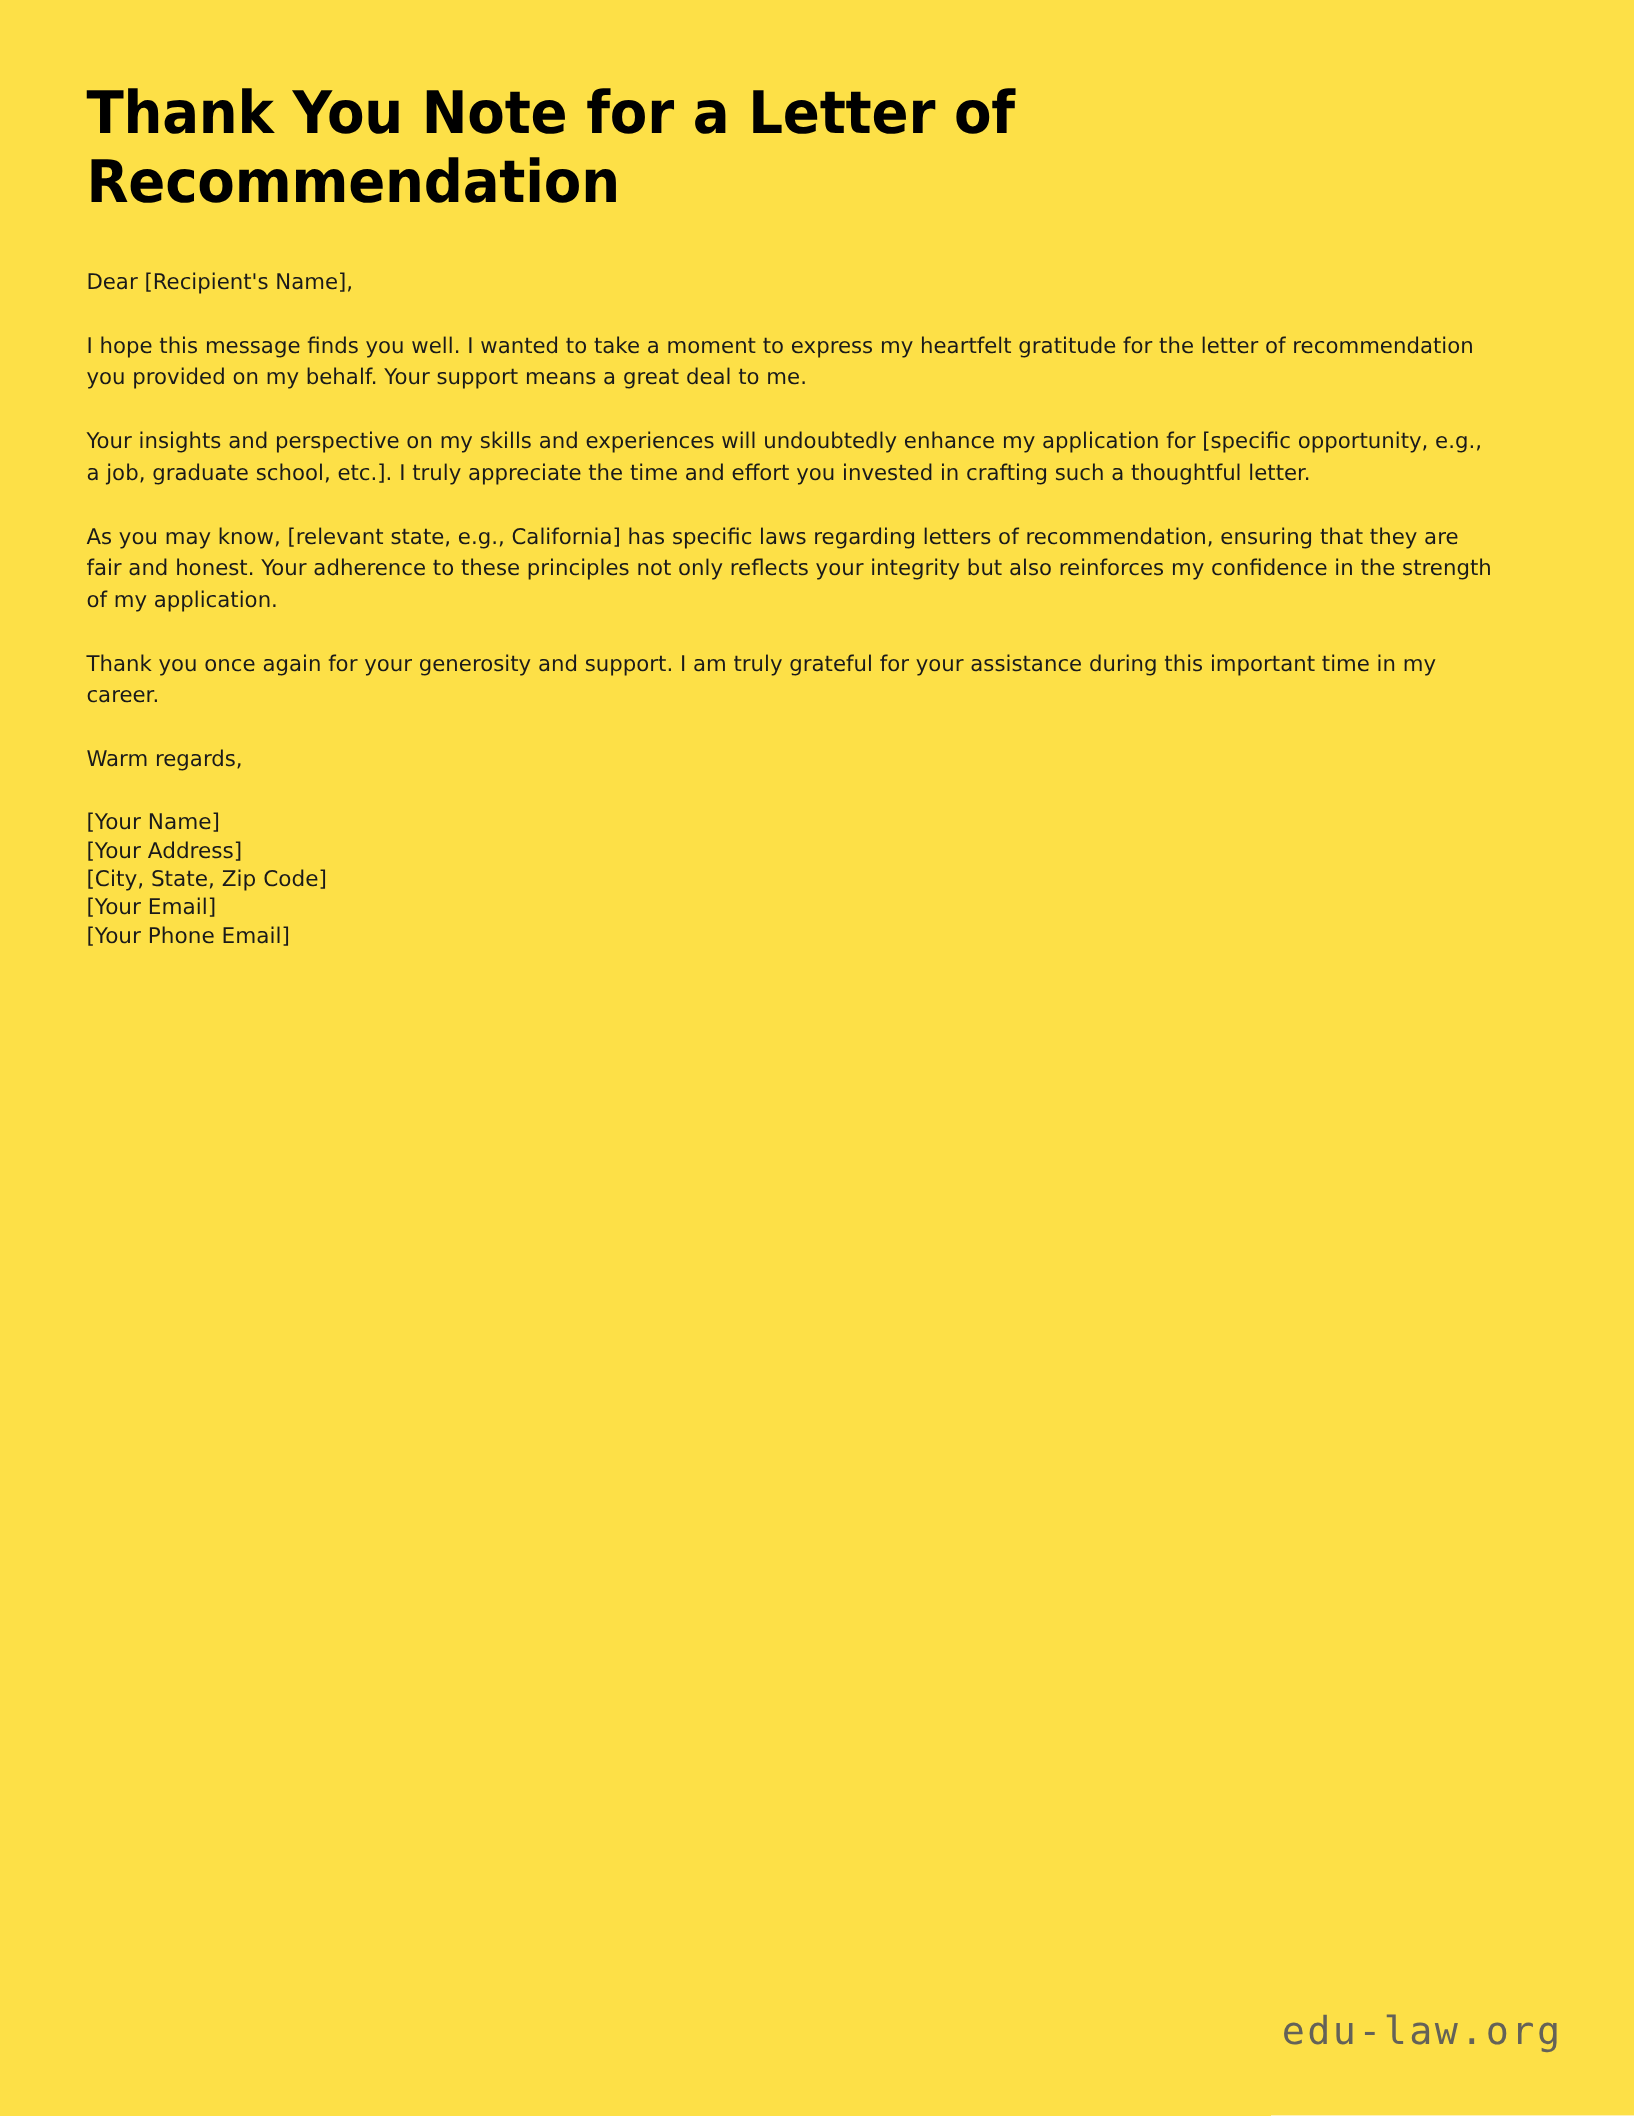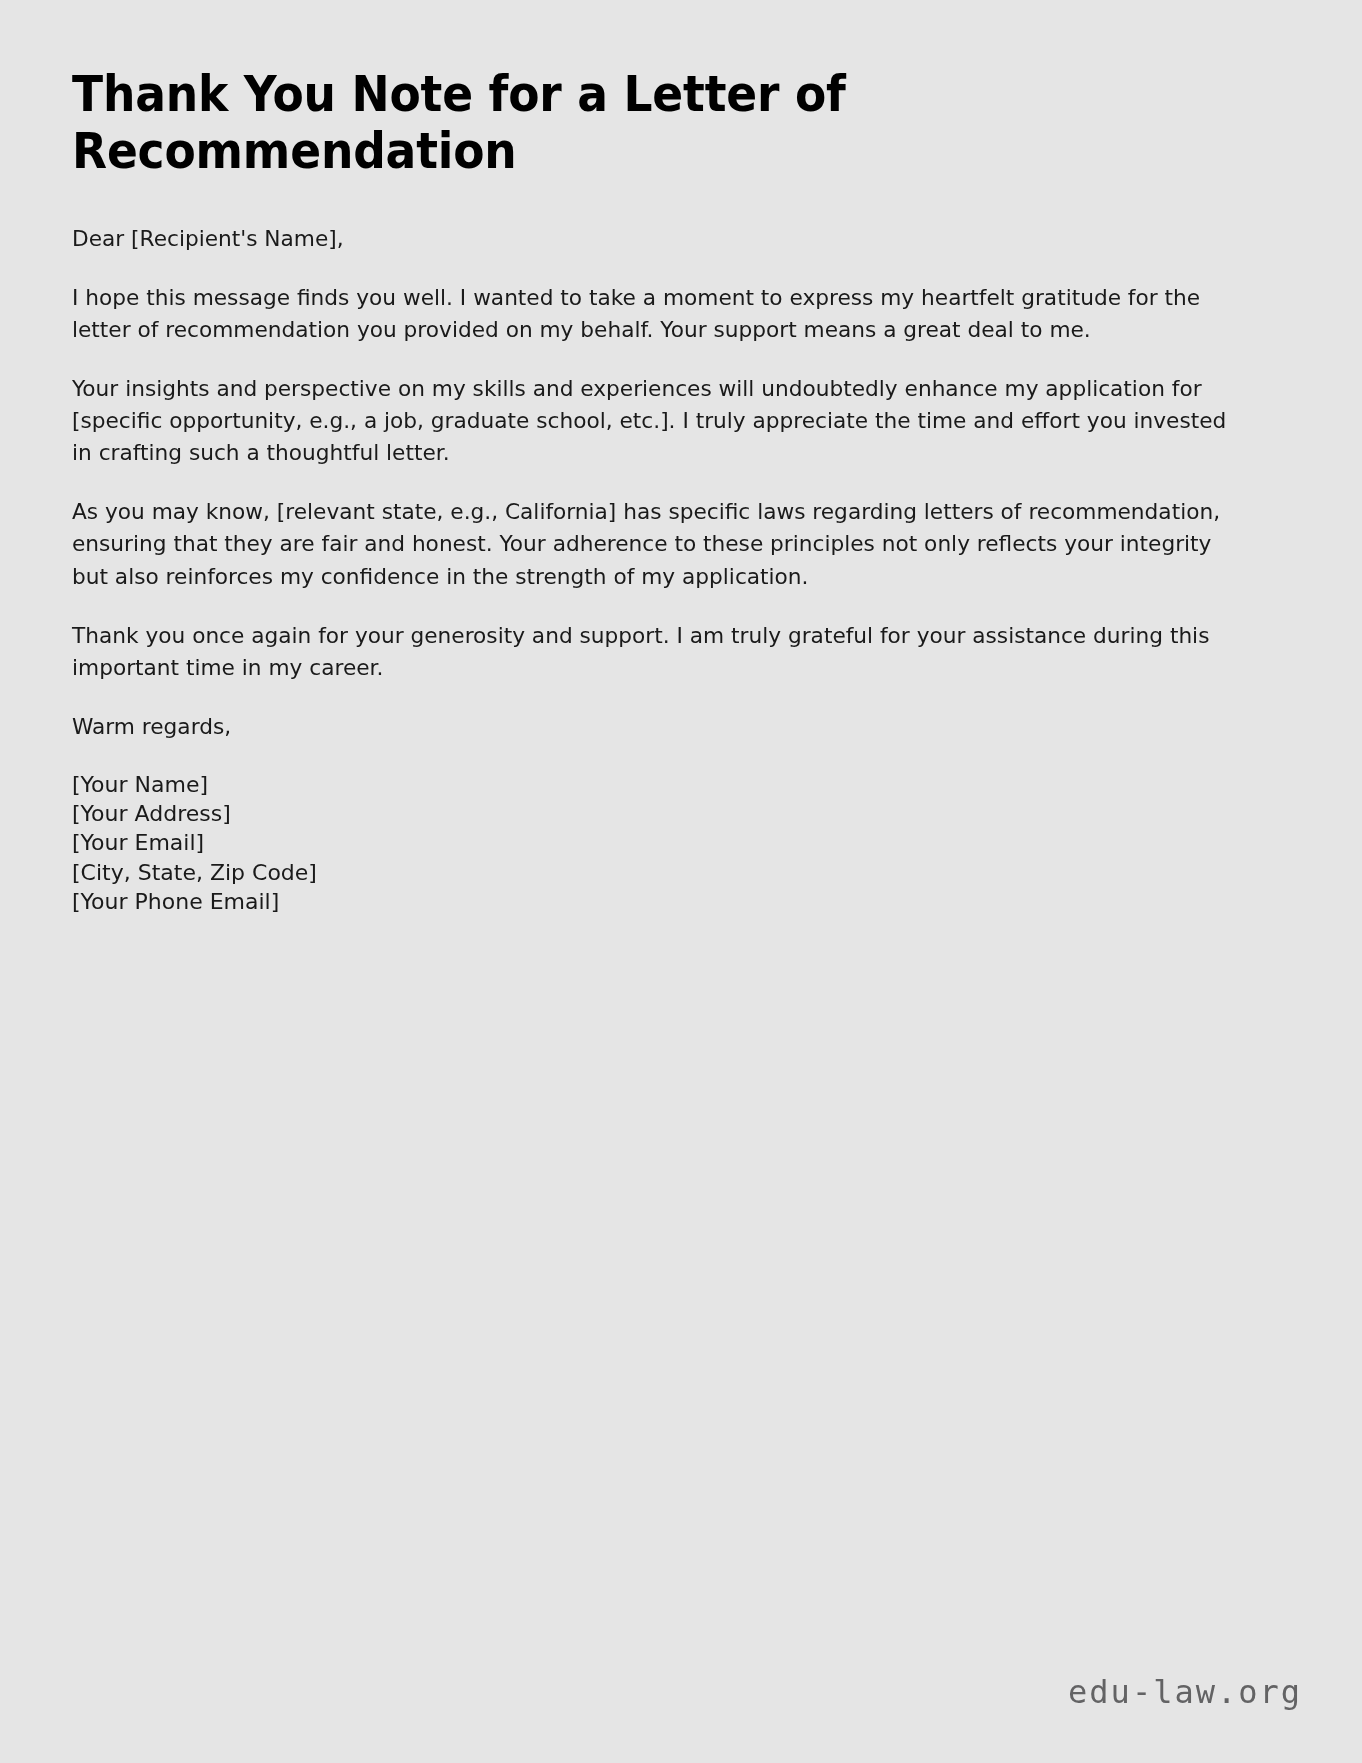--- a/index.html
+++ b/index.html
@@ -12,21 +12,21 @@
     height: 1763px;
     position: relative;
     font-family: "DejaVu Sans", sans-serif;
     color: #000000;
     overflow: hidden;
   }
 
   .page {
     position: absolute;
     inset: 0;
-    background: #e5e5e5;
+    background: #fde047;
     padding: 0;
   }
 
   .content {
     position: absolute;
     left: 72px;
     top: 66px;
     width: 1212px;
   }
 
@@ -38,21 +38,21 @@
     letter-spacing: -0.2px;
     color: #000000;
     margin: 0 0 0 0;
     max-width: 960px;
     transform: scaleX(0.93);
     transform-origin: left top;
   }
 
   .letter-body {
     margin-top: 42px;
-    font-size: 22px;
+    font-size: 18px;
     line-height: 1.46;
     color: #1a1a1a;
     max-width: 1190px;
   }
 
   .para {
     margin: 0 0 27px 0;
     transform: scaleX(0.985);
     transform-origin: left center;
   }
@@ -110,22 +110,22 @@
 
       <p class="para">As you may know, [relevant state, e.g., California] has specific laws regarding letters of recommendation, ensuring that they are fair and honest. Your adherence to these principles not only reflects your integrity but also reinforces my confidence in the strength of my application.</p>
 
       <p class="para">Thank you once again for your generosity and support. I am truly grateful for your assistance during this important time in my career.</p>
 
       <p class="para closing">Warm regards,</p>
 
       <div class="signature-block">
         <div class="signature-line">[Your Name]</div>
         <div class="signature-line">[Your Address]</div>
+        <div class="signature-line">[City, State, Zip Code]</div>
         <div class="signature-line">[Your Email]</div>
-        <div class="signature-line">[City, State, Zip Code]</div>
         <div class="signature-line">[Your Phone Email]</div>
       </div>
 
     </div>
   </div>
 
   <div class="watermark">edu-law.org</div>
 
 </div>
 

